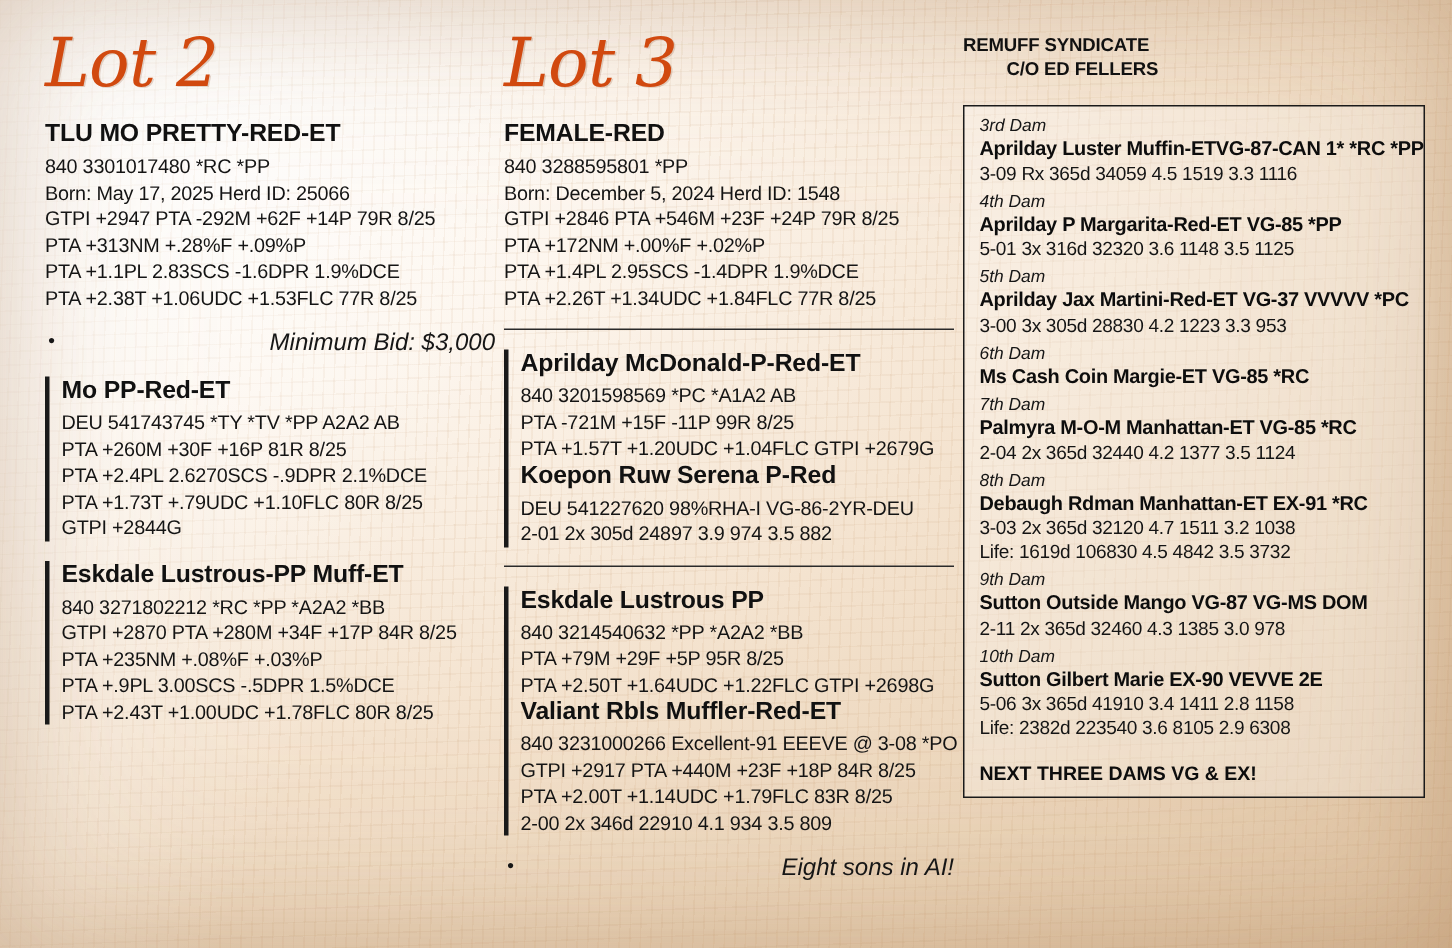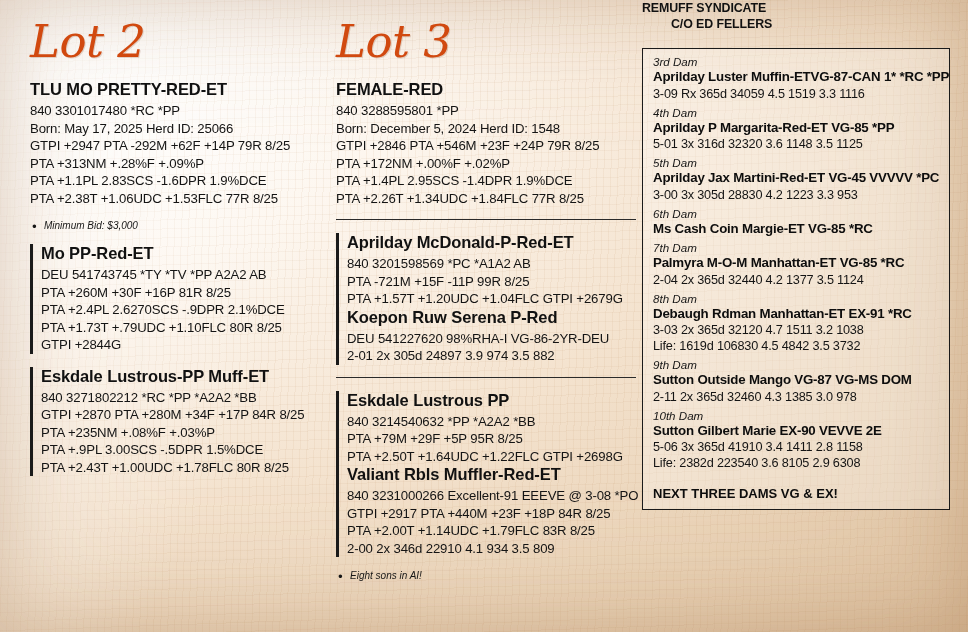--- a/index.html
+++ b/index.html
@@ -51,28 +51,28 @@
     font-size:13.2px;color:#141414;line-height:17.5px;
     letter-spacing:-0.15px;white-space:nowrap;
   }
   .bar{
     border-left:3px solid #1a1a1a;
     padding-left:8px;margin-top:13px;
   }
   .bar .name{margin-top:0;}
   .sep{height:0;border-top:1px solid #2a2a2a;margin:12px 0 0 0;width:100%;}
   .bullet{
-    font-size:10px;font-style:italic;color:#161616;
-    margin-top:13px;margin-bottom:4px;padding-left:14px;position:relative;
+    font-size:16px;font-style:italic;color:#161616;
+    margin-top:13px;margin-bottom:4px;padding-left:14px;position:relative;text-align:right;
   }
   .bullet:before{content:"\2022";position:absolute;left:2px;top:-1px;font-size:13px;}
 
   .hdr{
     font-size:12.4px;font-weight:bold;color:#111;line-height:16px;
-    letter-spacing:-0.1px;
+    letter-spacing:-0.1px;margin-top:22px;
   }
   .ped-box{
     margin-top:16px;
     border:1.6px solid #1a1a1a;
     padding:6px 8px 7px 10px;
     background:rgba(255,255,255,0.28);
   }
   .dam-label{font-size:11.6px;font-style:italic;color:#161616;line-height:14px;margin-top:4px;}
   .dam-label.first{margin-top:0;}
   .dam-name{font-size:13.3px;font-weight:bold;color:#0d0d0d;line-height:16.5px;letter-spacing:-0.2px;white-space:nowrap;}
@@ -174,21 +174,21 @@
       </div>
 
       <div>
         <div class="dam-label">4th Dam</div>
         <div class="dam-name">Aprilday P Margarita-Red-ET VG-85  *PP</div>
         <div class="dam-data">5-01  3x  316d  32320  3.6  1148  3.5  1125</div>
       </div>
 
       <div>
         <div class="dam-label">5th Dam</div>
-        <div class="dam-name">Aprilday Jax Martini-Red-ET VG-45 VVVVV *PC</div>
+        <div class="dam-name">Aprilday Jax Martini-Red-ET VG-37 VVVVV *PC</div>
         <div class="dam-data">3-00  3x  305d  28830  4.2  1223  3.3  953</div>
       </div>
 
       <div>
         <div class="dam-label">6th Dam</div>
         <div class="dam-name">Ms Cash Coin Margie-ET VG-85 *RC</div>
       </div>
 
       <div>
         <div class="dam-label">7th Dam</div>

